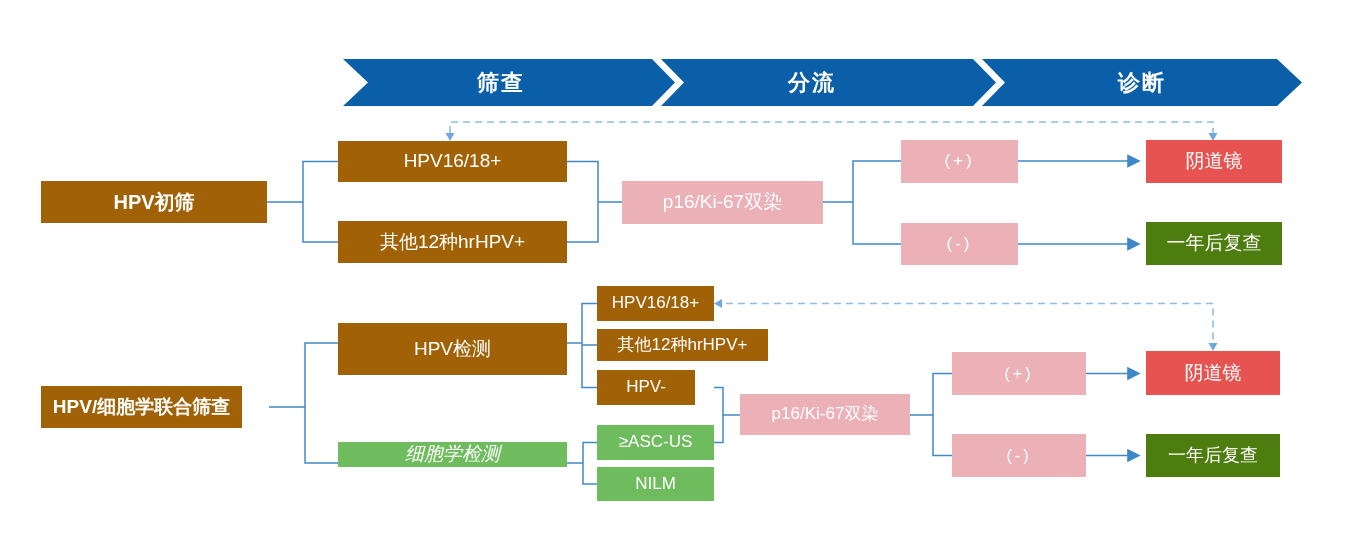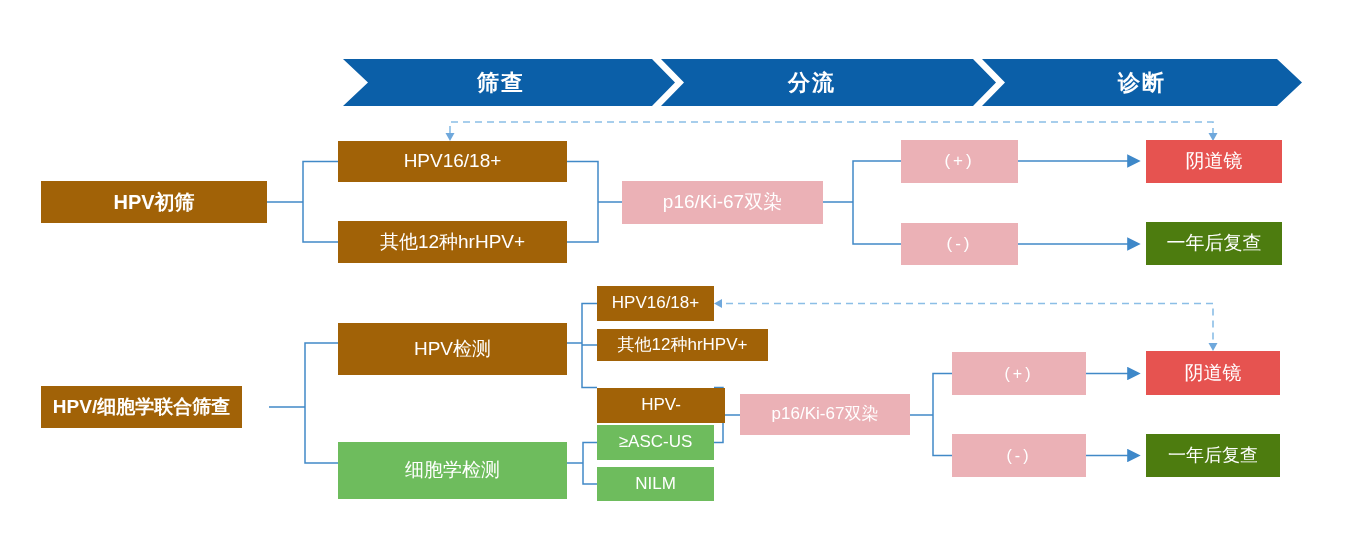--- a/index.html
+++ b/index.html
@@ -89,24 +89,24 @@
   <div class="box blue" style="left:338px;top:141px;width:229px;height:41px;font-size:19px;">HPV16/18+</div>
   <div class="box blue" style="left:338px;top:221px;width:229px;height:42px;font-size:19px;">其他12种hrHPV+</div>
   <div class="box pink" style="left:622px;top:181px;width:201px;height:43px;font-size:19px;">p16/Ki-67双染</div>
   <div class="box pink sign" style="left:901px;top:140px;width:117px;height:43px;font-size:17px;">(+)</div>
   <div class="box pink sign" style="left:901px;top:223px;width:117px;height:42px;font-size:17px;">(-)</div>
   <div class="box red" style="left:1146px;top:140px;width:136px;height:43px;font-size:19px;">阴道镜</div>
   <div class="box lgreen" style="left:1146px;top:222px;width:136px;height:43px;font-size:19px;">一年后复查</div>
 
   <div class="box blue bold" style="left:41px;top:386px;width:201px;height:42px;font-size:19px;">HPV/细胞学联合筛查</div>
   <div class="box blue" style="left:338px;top:323px;width:229px;height:52px;font-size:19px;">HPV检测</div>
-  <div class="box green" style="left:338px;top:442px;width:229px;height:57px;font-size:19px;">细胞学检测</div>
+  <div class="box green" style="left:338px;top:442px;width:229px;height:25px;font-size:19px;font-style:italic;">细胞学检测</div>
   <div class="box blue" style="left:597px;top:286px;width:117px;height:35px;font-size:17px;">HPV16/18+</div>
   <div class="box blue" style="left:597px;top:329px;width:171px;height:32px;font-size:17px;">其他12种hrHPV+</div>
-  <div class="box blue" style="left:597px;top:388px;width:128px;height:35px;font-size:17px;">HPV-</div>
+  <div class="box blue" style="left:597px;top:370px;width:98px;height:35px;font-size:17px;">HPV-</div>
   <div class="box green" style="left:597px;top:467px;width:117px;height:34px;font-size:17px;">NILM</div>
   <div class="box green" style="left:597px;top:425px;width:117px;height:35px;font-size:17px;">≥ASC-US</div>
   <div class="box pink" style="left:740px;top:394px;width:170px;height:41px;font-size:17px;">p16/Ki-67双染</div>
   <div class="box pink sign" style="left:952px;top:352px;width:134px;height:43px;font-size:16px;">(+)</div>
   <div class="box pink sign" style="left:952px;top:434px;width:134px;height:43px;font-size:16px;">(-)</div>
   <div class="box red" style="left:1146px;top:351px;width:134px;height:44px;font-size:19px;">阴道镜</div>
   <div class="box lgreen" style="left:1146px;top:434px;width:134px;height:43px;font-size:18px;">一年后复查</div>
 
 </div>
 

